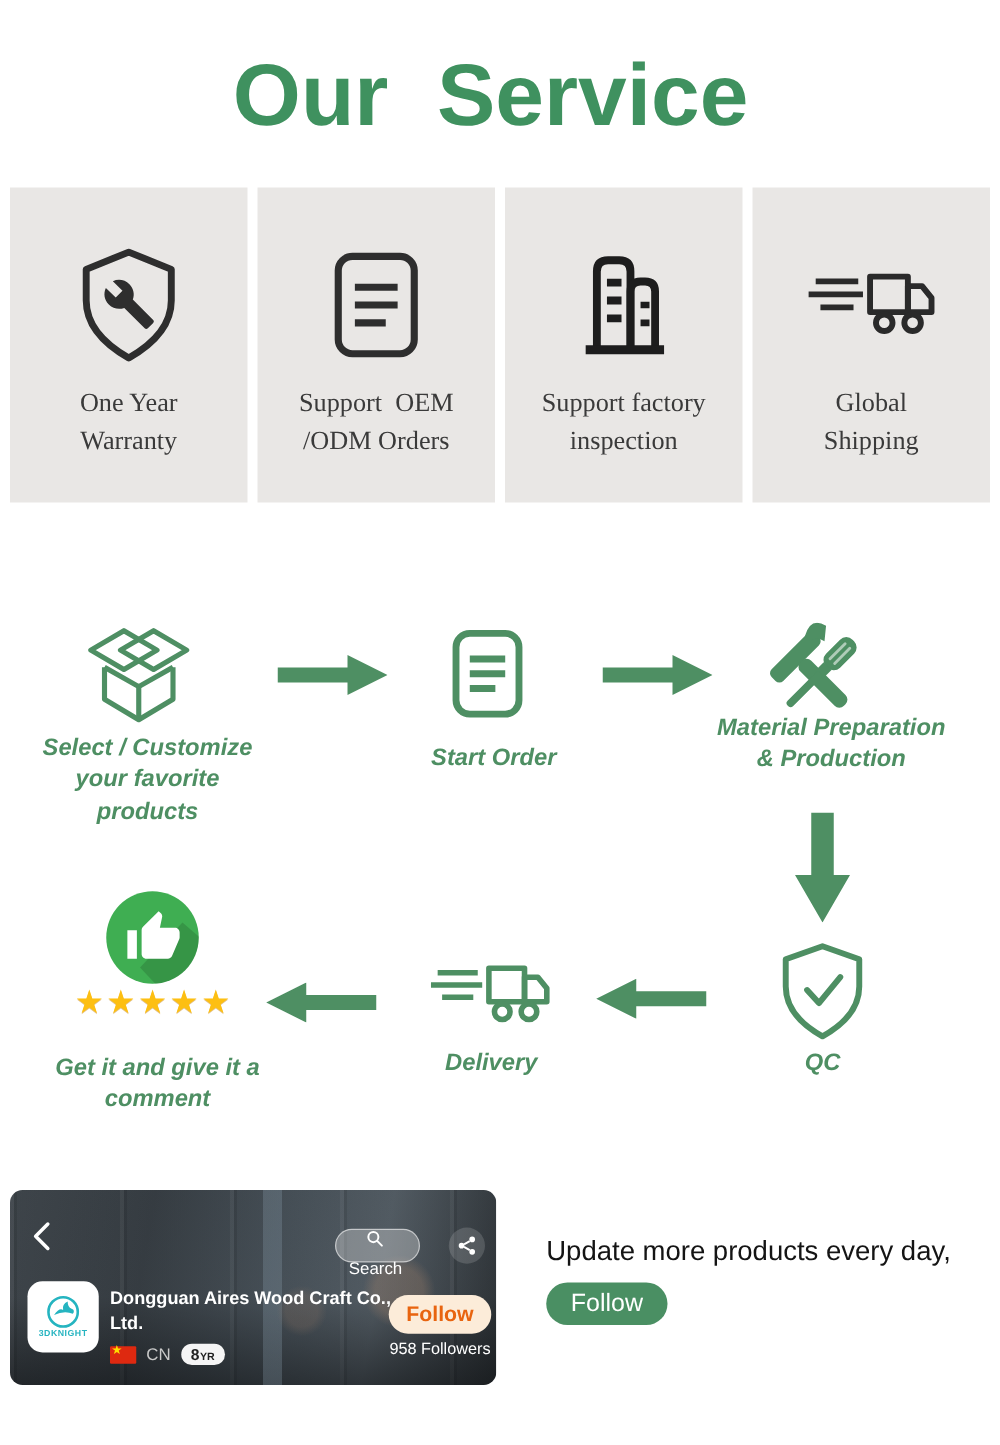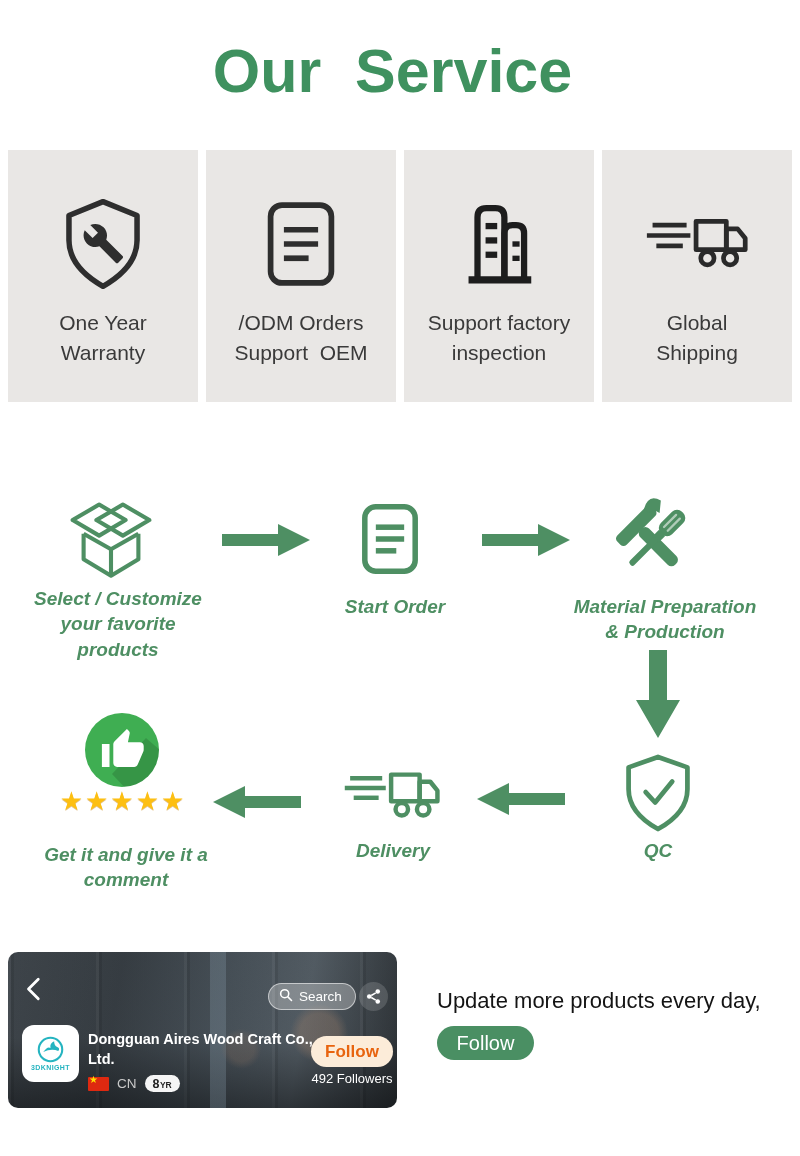--- a/index.html
+++ b/index.html
@@ -4,27 +4,27 @@
 <style>
   html,body{margin:0;padding:0;}
   body{
     width:800px;height:1156px;position:relative;background:#ffffff;
     font-family:"Liberation Sans", sans-serif;overflow:hidden;
   }
   .abs{position:absolute;}
   
   .page-title{
     position:absolute;top:36px;left:0;width:785px;text-align:center;
-    font-size:61px;font-weight:700;color:#3f915f;white-space:pre;letter-spacing:0;
+    font-size:70px;font-weight:700;color:#3f915f;white-space:pre;letter-spacing:0;
   }
   
   .cards{position:absolute;top:150px;left:8px;width:784px;display:flex;gap:8px;}
   .card{width:190px;height:252px;background:#e9e7e5;display:flex;flex-direction:column;align-items:center;}
   .card-icon{height:108px;margin-top:40px;display:flex;align-items:center;justify-content:center;}
-  .card-label{margin-top:10px;font-size:21px;color:#3a3a3a;text-align:center;line-height:1.42;}
+  .card-label{margin-top:10px;font-size:21px;color:#3a3a3a;text-align:center;line-height:1.42;font-family:Liberation Serif, serif;}
   .ws-pre{white-space:pre;}
   
   .flow{position:absolute;top:470px;left:0;width:800px;height:480px;}
   .flow-label{position:absolute;font-weight:700;color:#4e8f63;font-size:19px;line-height:1.33;text-align:center;font-style:italic;}
   .stars{position:absolute;font-size:26px;letter-spacing:2px;color:#fdbf12;text-align:center;
          text-shadow:0 1px 0 rgba(190,120,0,0.45);}
   
   .banner{
     position:absolute;top:952px;left:8px;width:389px;height:156px;border-radius:10px;overflow:hidden;
     background:
@@ -32,21 +32,21 @@
       radial-gradient(circle at 60% 62%, rgba(150,120,100,0.22) 0 5%, transparent 8%),
       linear-gradient(90deg, transparent 0 52%, rgba(135,155,170,0.30) 52% 56%, transparent 56% 100%),
       linear-gradient(180deg, rgba(15,17,19,0.10) 0 55%, rgba(10,12,14,0.55) 100%),
       repeating-linear-gradient(90deg, rgba(255,255,255,0.05) 0 3px, rgba(0,0,0,0.10) 3px 6px, transparent 6px 88px),
       linear-gradient(100deg,#434a50 0%,#3a4147 28%,#4c565e 55%,#59636b 74%,#2e3337 100%);
   }
   .back-btn{position:absolute;left:14px;top:24px;width:26px;height:26px;}
   .search-pill{
     position:absolute;left:260px;top:31px;height:27px;padding:0 13px 0 10px;border-radius:14px;
     background:rgba(238,238,238,0.32);border:1px solid rgba(255,255,255,0.55);
-    display:flex;align-items:center;gap:6px;color:#ffffff;font-size:13.5px;box-sizing:border-box;
+    display:flex;align-items:center;gap:6px;color:#ffffff;font-size:13.5px;box-sizing:border-box;flex-direction:column;
   }
   .share-btn{
     position:absolute;left:351px;top:30px;width:29px;height:29px;border-radius:50%;
     background:rgba(255,255,255,0.15);display:flex;align-items:center;justify-content:center;
   }
   .store-logo{
     position:absolute;left:14px;top:73px;width:57px;height:57px;background:#ffffff;border-radius:12px;
     display:flex;flex-direction:column;align-items:center;justify-content:center;gap:1px;
   }
   .store-logo-text{font-size:7px;font-weight:700;color:#25b4c0;letter-spacing:0.4px;}
@@ -96,22 +96,22 @@
   <div class="card">
     <div class="card-icon">
       <svg width="76" height="90" viewBox="0 0 80 94">
         <rect x="8" y="6" width="64" height="82" rx="12" fill="none" stroke="#2e2e2e" stroke-width="6"></rect>
         <line x1="22" y1="32" x2="58" y2="32" stroke="#2e2e2e" stroke-width="6"></line>
         <line x1="22" y1="47" x2="58" y2="47" stroke="#2e2e2e" stroke-width="6"></line>
         <line x1="22" y1="62" x2="48" y2="62" stroke="#2e2e2e" stroke-width="6"></line>
       </svg>
     </div>
     <div class="card-label">
+      <div class="ws-pre">Support  OEM</div>
       <div class="ws-pre">/ODM Orders</div>
-      <div class="ws-pre">Support  OEM</div>
     </div>
   </div>
 
   <div class="card">
     <div class="card-icon">
       <svg width="86" height="92" viewBox="0 0 96 100">
         <path d="M24 88 V20 q0-10 10-10 h10 q10 0 10 10 v68" fill="none" stroke="#1d1d1d" stroke-width="7"></path>
         <path d="M54 88 V38 q0-9 9-9 h4 q9 0 9 9 v50" fill="none" stroke="#1d1d1d" stroke-width="7"></path>
         <line x1="33" y1="30" x2="46" y2="30" stroke-width="7" stroke="#1d1d1d"></line>
         <line x1="33" y1="46" x2="46" y2="46" stroke-width="7" stroke="#1d1d1d"></line>
@@ -198,21 +198,21 @@
       </g>
       <g transform="rotate(45 50 48)">
         <rect x="41" y="2" width="18" height="34" rx="8"></rect>
         <rect x="45" y="35" width="10" height="11"></rect>
         <rect x="46.5" y="44" width="7" height="42" rx="3"></rect>
         <rect x="45.5" y="8" width="2.6" height="22" rx="1.3" fill="rgba(255,255,255,0.55)"></rect>
         <rect x="51.5" y="8" width="2.6" height="22" rx="1.3" fill="rgba(255,255,255,0.55)"></rect>
       </g>
     </svg>
   </div>
-  <div class="flow-label" style="left:545px;top:124px;width:240px;">
+  <div class="flow-label" style="left:545px;top:100px;width:240px;">
     <div>Material Preparation</div>
     <div>&amp; Production</div>
   </div>
 
   <div class="abs" style="left:636px;top:180px;">
     <svg width="44" height="88" viewBox="0 0 44 88">
         <path d="M13 0 h18 v50 h13 L22 88 0 50 h13 Z" fill="#4e8f63"></path>
       </svg>
   </div>
 
@@ -319,19 +319,19 @@
         <span class="star">★</span>
       </div>
     <div class="country">CN</div>
     <div class="yr-pill">
       <span>8</span>
         <span class="yr-suffix">YR</span>
     </div>
   </div>
 
   <div class="store-follow">Follow</div>
-  <div class="followers">492 Followers</div>
+  <div class="followers">958 Followers</div>
 </div>
 
 <div class="cta-line1">Update more products every day,</div>
 <div class="cta-row">
   <div class="cta-follow">Follow</div>
 </div>
 
 </body></html>

